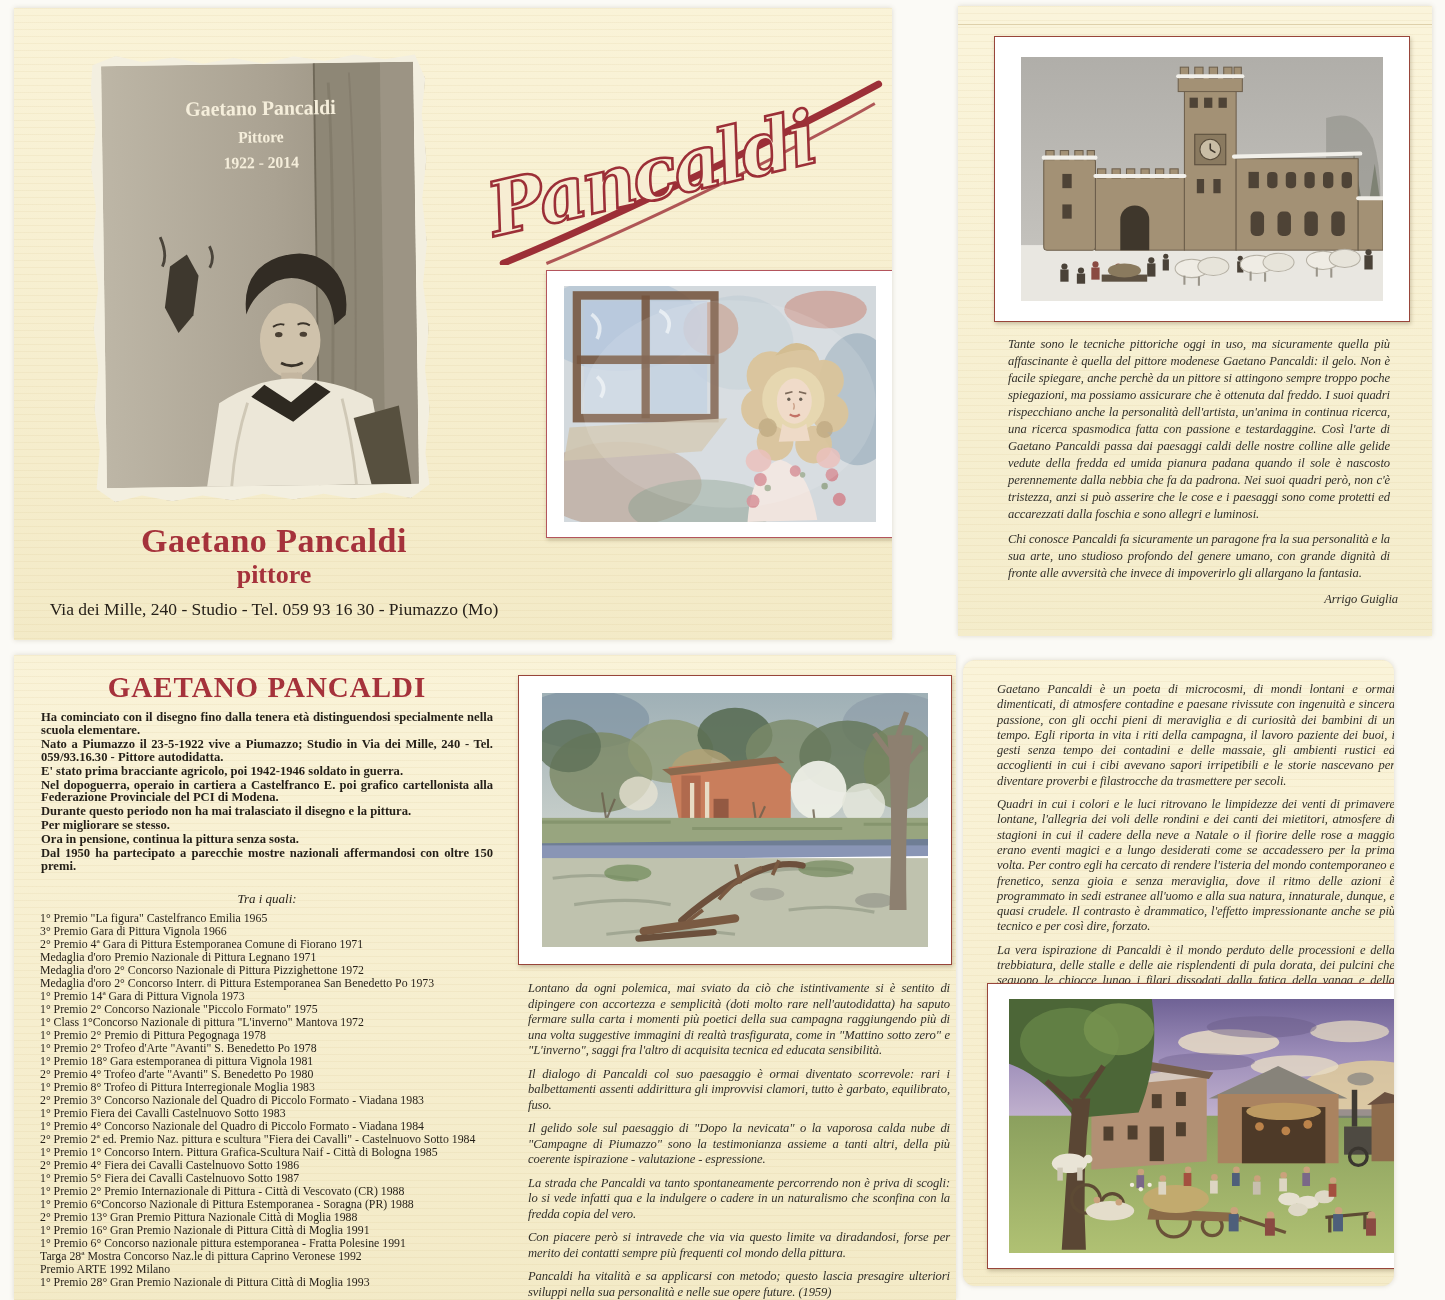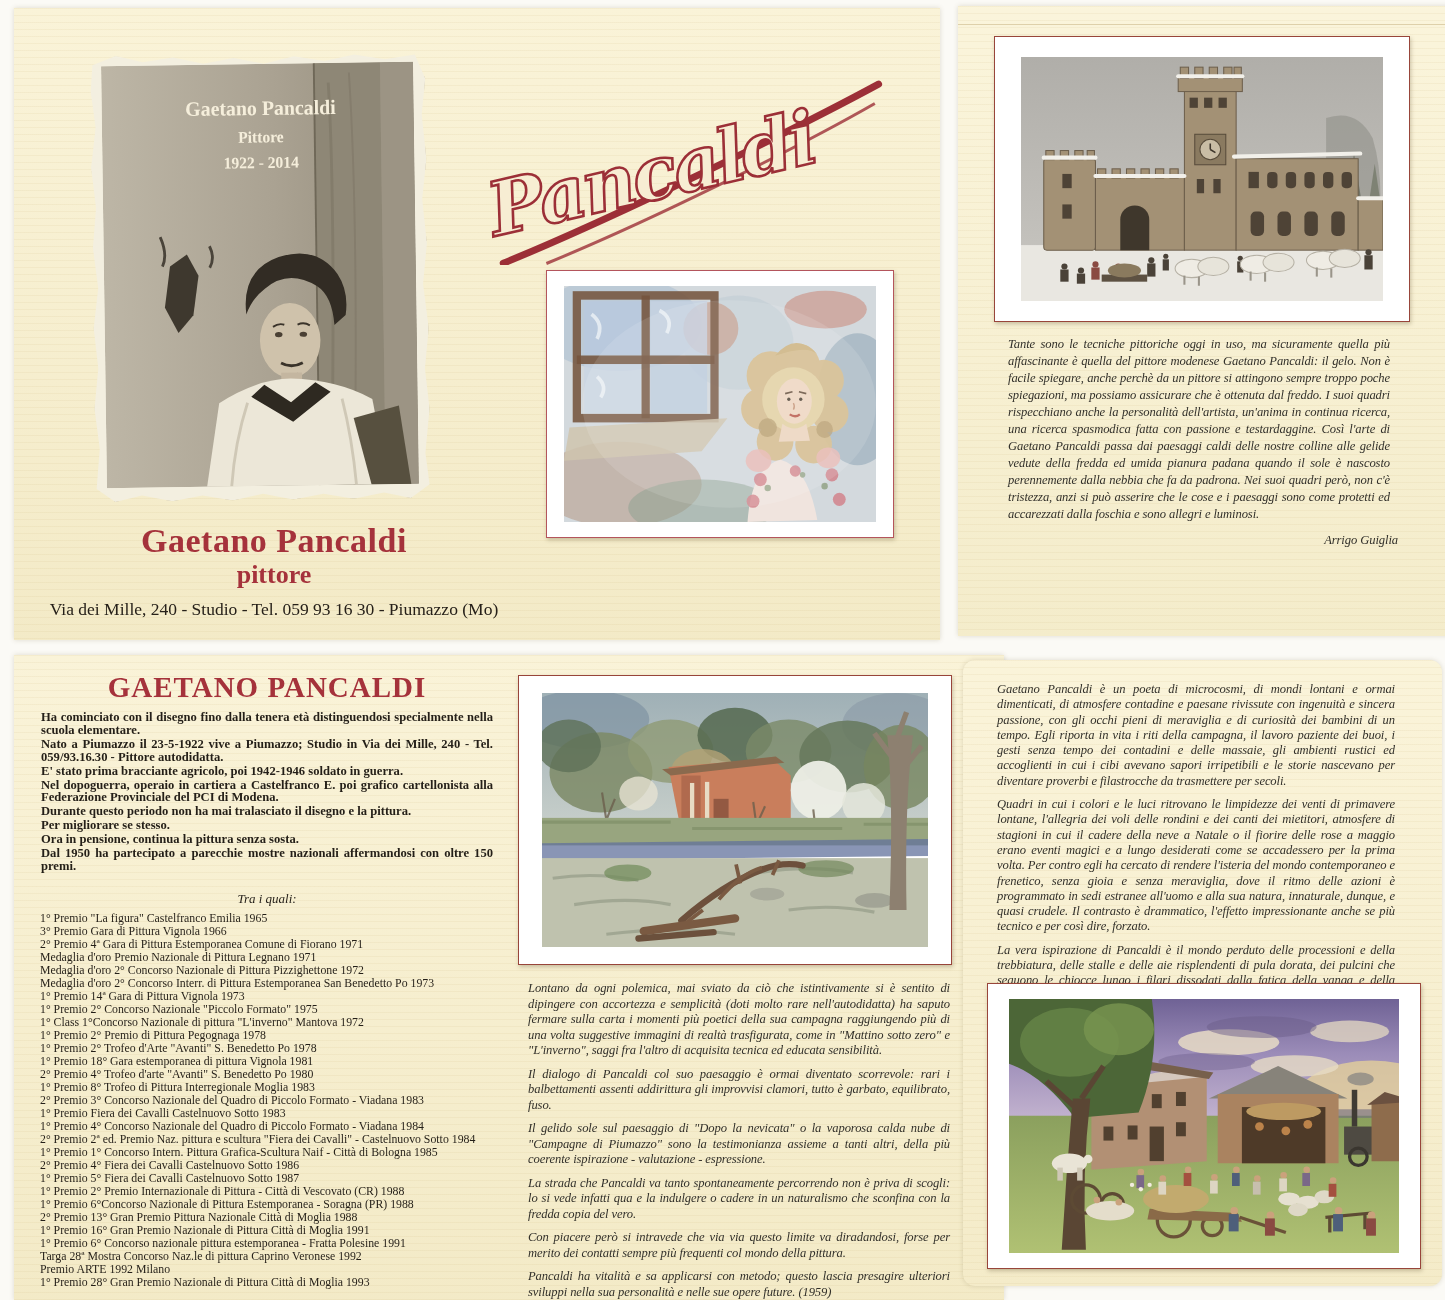--- a/index.html
+++ b/index.html
@@ -9,21 +9,20 @@
     font-family:"Liberation Serif", serif;
   }
   .sheet{
     position:absolute;
     background-color:#f8efcb;
     background-image:
       repeating-linear-gradient(180deg, rgba(196,170,110,0.10) 0px, rgba(196,170,110,0.10) 1px, transparent 1px, transparent 7px),
       linear-gradient(180deg, rgba(255,255,255,0.25), rgba(0,0,0,0.02));
     box-shadow:0 0 5px rgba(90,70,30,0.18);
     overflow:hidden;
-    padding-left:48px;
   }
   .sheet-tl{left:14px;top:8px;width:878px;height:632px;}
   .sheet-tr{left:958px;top:6px;width:474px;height:630px;background-color:#f9f1cf;}
   .sheet-tr::before{content:"";position:absolute;left:0;top:18px;width:100%;height:1px;background:rgba(170,140,80,.35);}
   .sheet-bl{left:14px;top:655px;width:942px;height:645px;}
   .sheet-br{left:963px;top:660px;width:431px;height:626px;background-color:#f9f0cd;border-radius:12px;}
 
   
   .photo-frame{
     position:absolute;left:78px;top:46px;width:336px;height:446px;
@@ -295,20 +294,21 @@
           <line x1="236" y1="212" x2="236" y2="221"></line>
         <line x1="286" y1="207" x2="286" y2="216"></line>
           <line x1="300" y1="208" x2="300" y2="217"></line>
       </g>
     </svg>
   </div>
 
   <div class="quote guiglia-block">
     <div>
         <p>Tante sono le tecniche pittoriche oggi in uso, ma sicuramente quella più affascinante è quella del pittore modenese Gaetano Pancaldi: il gelo. Non è facile spiegare, anche perchè da un pittore si attingono sempre troppo poche spiegazioni, ma possiamo assicurare che è ottenuta dal freddo. I suoi quadri rispecchiano anche la personalità dell'artista, un'anima in continua ricerca, una ricerca spasmodica fatta con passione e testardaggine. Così l'arte di Gaetano Pancaldi passa dai paesaggi caldi delle nostre colline alle gelide vedute della fredda ed umida pianura padana quando il sole è nascosto perennemente dalla nebbia che fa da padrona. Nei suoi quadri però, non c'è tristezza, anzi si può asserire che le cose e i paesaggi sono come protetti ed accarezzati dalla foschia e sono allegri e luminosi.</p>
+        <p>Chi conosce Pancaldi fa sicuramente un paragone fra la sua personalità e la sua arte, uno studioso profondo del genere umano, con grande dignità di fronte alle avversità che invece di impoverirlo gli allargano la fantasia.</p>
       </div>
     <span class="author">Arrigo Guiglia</span>
   </div>
 </section>
 
 <section class="sheet sheet-bl">
 
   <div class="bl-col1">
     <div class="bio-title">GAETANO PANCALDI</div>
     <div class="bio-paras">

